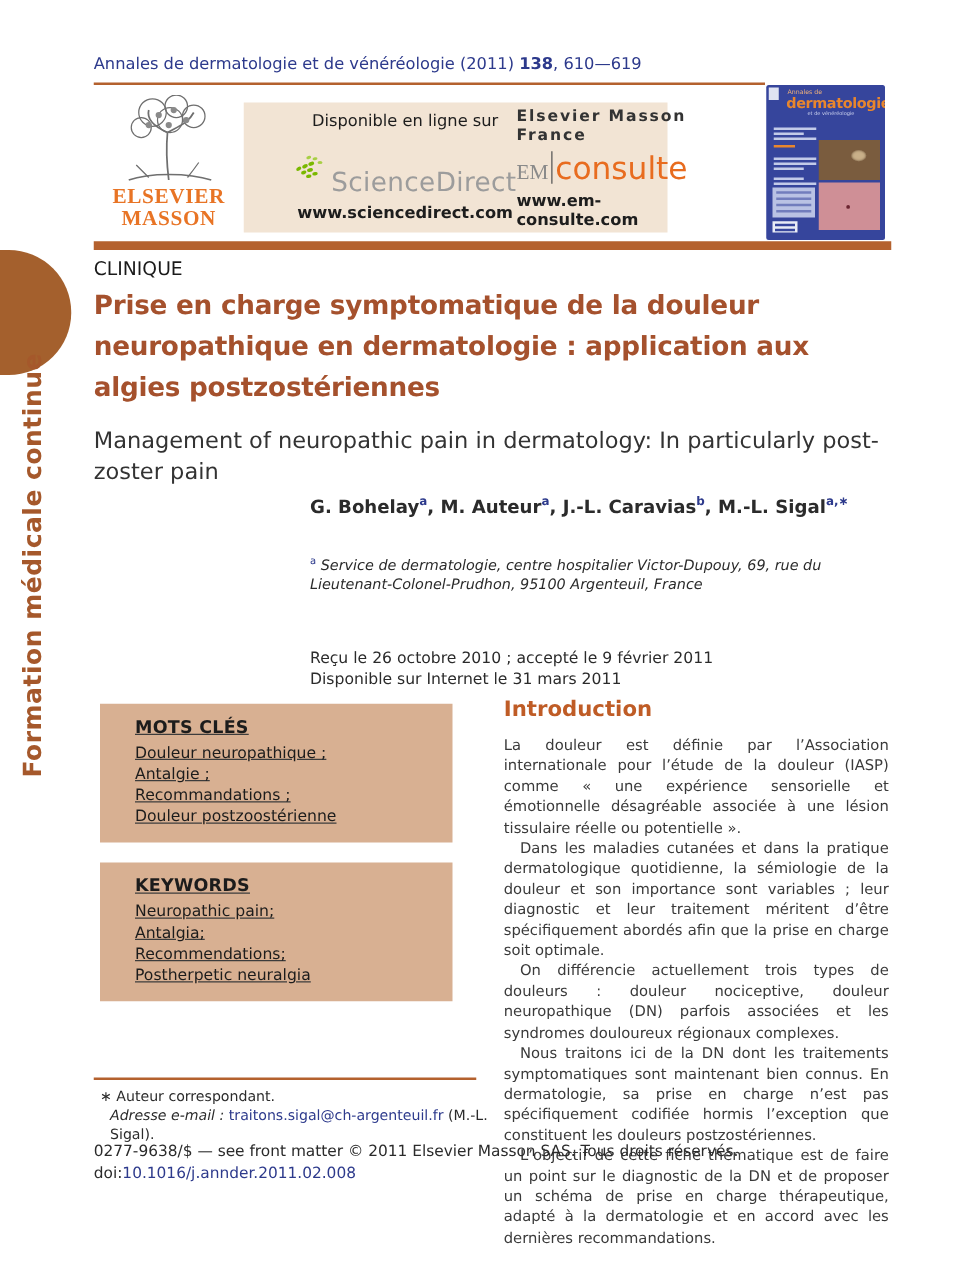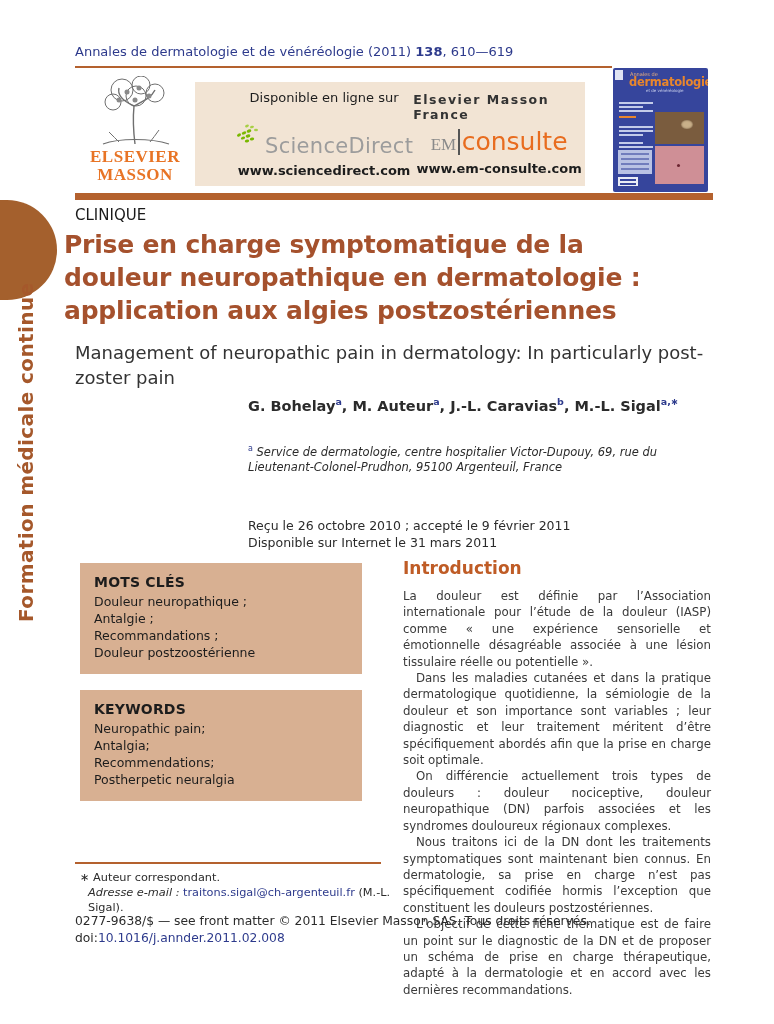--- a/index.html
+++ b/index.html
@@ -10,21 +10,21 @@
   
   .citation { position:absolute; left:75px; top:44px; font-size:13px; color:#2d3a8c; }
   .citation b { font-weight:bold; }
   .rule-thin { position:absolute; left:75px; top:66px; width:537px; height:2px; background:#b4612e; }
 
   
   .logo-col { position:absolute; left:80px; top:76px; width:110px; height:116px; text-align:center; }
   .logo-col svg { display:block; margin:0 auto; }
   .pubname { font-family:"Liberation Serif", serif; font-weight:bold; color:#e87425; font-size:17px; line-height:18px; letter-spacing:0.5px; }
 
-  .banner-box { position:absolute; left:195px; top:82px; width:390px; height:104px; background:#f2e4d4; display:flex;padding-left:40px; }
+  .banner-box { position:absolute; left:195px; top:82px; width:339px; height:104px; background:#f2e4d4; display:flex;padding-left:40px; }
   .banner-half { flex:1; display:flex; flex-direction:column; align-items:center; justify-content:center; gap:5px; }
   .sd-tagline { font-size:13px; color:#1d1d1d; }
   .sd-brand { display:flex; align-items:center; gap:4px; }
   .sd-name { font-size:21px; color:#9c9c9c; letter-spacing:0.3px;margin-top:24px; }
   .sd-url { font-size:13px; font-weight:600; color:#1d1d1d; text-decoration:none; }
   .em-tagline { font-size:12.5px; font-weight:bold; letter-spacing:1.5px; color:#333; }
   .em-brand { display:flex; align-items:baseline; }
   .em-left { font-family:"Liberation Serif", serif; font-size:17px; color:#8a8a8a; }
   .em-bar { width:1.5px; height:26px; background:#555; margin:0 2px; align-self:center; }
   .em-right { font-size:25px; color:#e86c1f; }
@@ -52,30 +52,30 @@
   .cover-bottomlogo i { display:block; margin:2px; height:2px; background:#36459c; }
 
   .rule-thick { position:absolute; left:75px; top:193px; width:638px; height:7px; background:#b4612e; }
 
   
   .side-tab { position:absolute; left:0; top:200px; width:57px; height:100px; background:#a4602d; border-radius:0 50px 50px 0; }
   .side-label { position:absolute; left:14px; top:302px; height:320px; writing-mode:vertical-rl; transform:rotate(180deg); font-size:20px; font-weight:bold; color:#a5582b; letter-spacing:0.4px; white-space:nowrap; }
 
   
   .kicker { position:absolute; left:75px; top:206px; font-size:15px; color:#1a1a1a; }
-  .title { position:absolute; left:64px; top:228px; width:630px; font-size:25px; font-weight:bold; color:#a5512d; line-height:33px; letter-spacing:-0.2px; }
+  .title { position:absolute; left:75px; top:228px; width:630px; font-size:21px; font-weight:bold; color:#a5512d; line-height:33px; letter-spacing:-0.2px; }
   .subtitle { position:absolute; left:75px; top:340px; width:630px; font-size:18px; color:#333; line-height:25px; }
   .authors { position:absolute; left:248px; top:396px; width:470px; font-size:14.5px; font-weight:bold; color:#2b2b2b; }
   .authors sup { color:#2d3a8c; font-size:9.5px; font-weight:bold; }
   .affils { position:absolute; left:248px; top:441px; width:465px; font-size:11.5px; font-style:italic; color:#2b2b2b; line-height:15.5px; }
   .affils sup { color:#2d3a8c; font-style:normal; font-size:8px; }
   .dates { position:absolute; left:248px; top:517px; font-size:12.5px; color:#2b2b2b; line-height:17px; }
 
   
-  .kwbox { position:absolute; left:80px; width:282px; background:#d8b092; padding:11px 14px 13px 14px; }
+  .kwbox { position:absolute; left:80px; width:282px; background:#d8b092; padding:11px 14px 13px 28px;text-decoration:underline; }
   .kwbox.fr { top:563px; }
   .kwbox.en { top:690px; }
   .kwbox h3 { font-size:14px; font-weight:bold; color:#1c1c1c; margin-bottom:3px; letter-spacing:0.2px; }
   .kwbox .kw { font-size:12.5px; color:#1c1c1c; line-height:17px; }
 
   
   .intro-h { position:absolute; left:403px; top:558px; font-size:17px; font-weight:bold; color:#bf5c26; }
   .body-col { position:absolute; left:403px; top:588px; width:308px; font-size:11.8px; line-height:16.4px; color:#3a3a3a; text-align:justify; }
   .body-col p.ind { text-indent:13px; }
 

